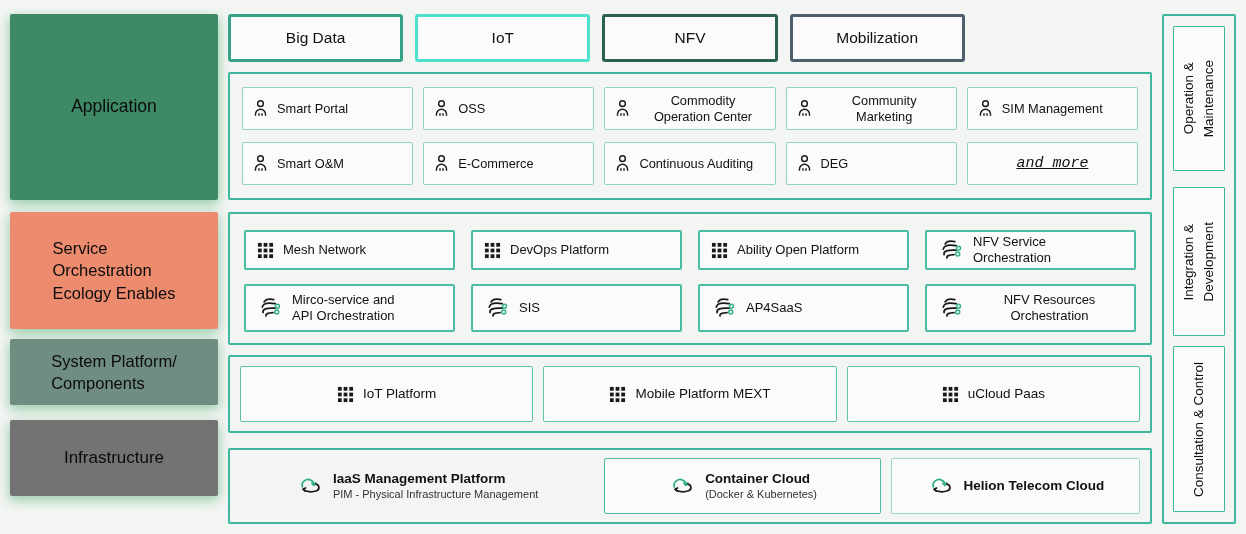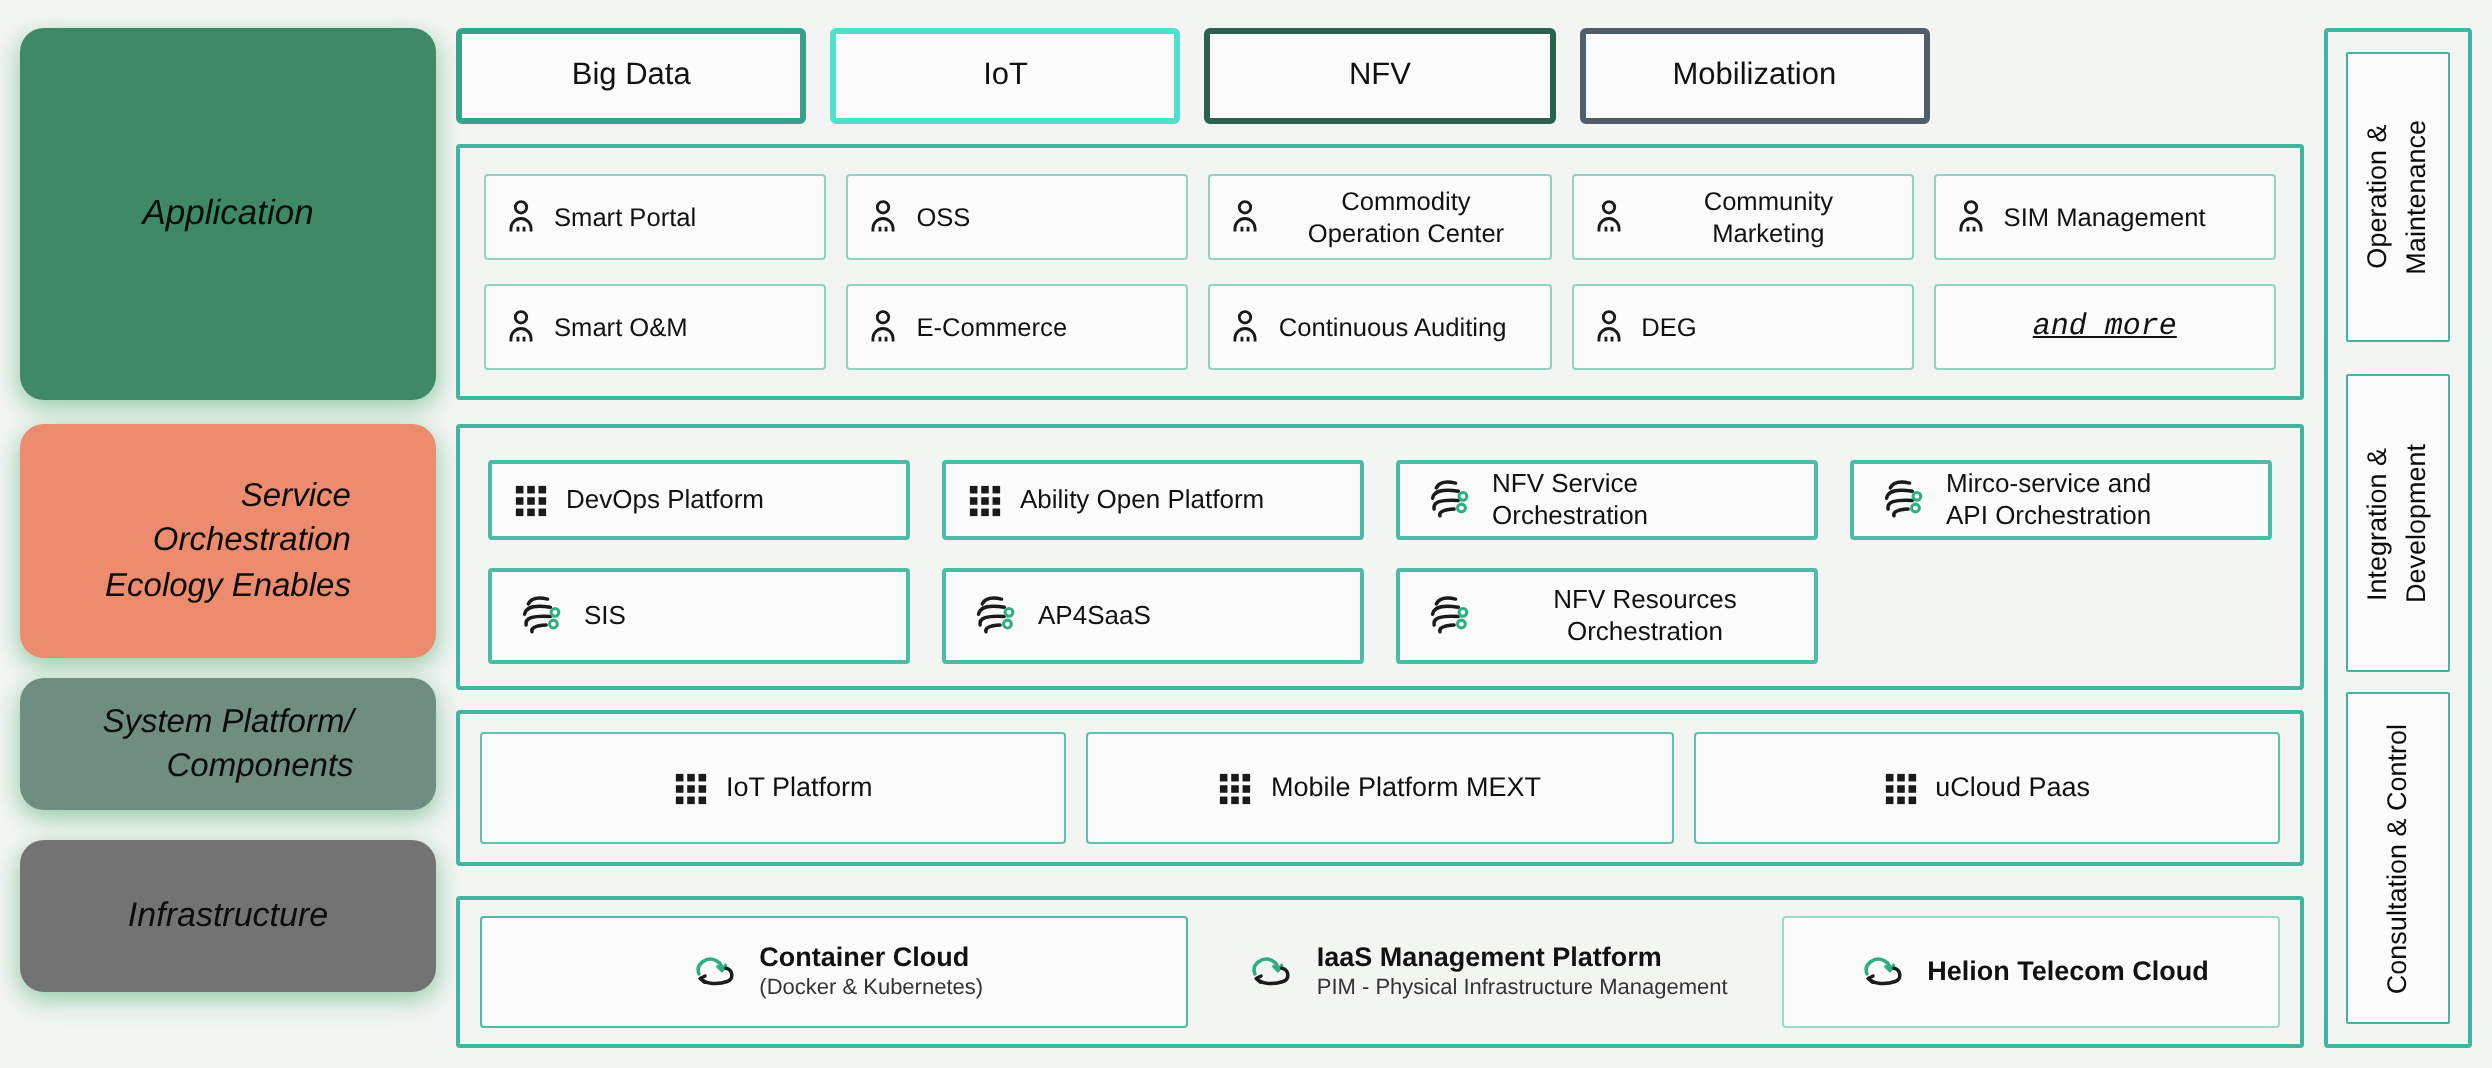--- a/index.html
+++ b/index.html
@@ -8,25 +8,24 @@
     position:relative; width:1246px; height:534px;
     background:#f3f5f3;
     font-family:"Liberation Sans", sans-serif;
     color:#111; overflow:hidden;
   }
   .layout { display:flex; padding:14px 10px 10px 10px; gap:10px; height:100%; }
 
   
   .left-col { width:208px; flex:none; display:flex; flex-direction:column; }
   .layer-block {
-    display:flex; align-items:center; justify-content:center; text-align:right;
+    display:flex; align-items:center; justify-content:center; text-align:left;
     font-size:16.5px; line-height:1.35; color:#0c0c0c; white-space:pre-line;
-    border-radius:12px;
+    border-radius:2px;
     box-shadow: 0 6px 12px rgba(120,190,145,.45), -4px 2px 8px rgba(140,200,160,.28), 4px 2px 8px rgba(140,200,160,.28);
-    font-style: italic;
   }
   .lb-app { height:186px; margin-bottom:12px; font-size:17.5px; }
   .lb-soe { height:117px; margin-bottom:10px; }
   .lb-sys { height:66px;  margin-bottom:15px; }
   .lb-inf { height:76px; font-size:17px; }
 
   
   .main-col { flex:1; display:flex; flex-direction:column; min-width:0; }
   .cat-row { display:grid; grid-template-columns:repeat(5,1fr); gap:12px; height:48px; margin-bottom:10px; }
   .cat-box {
@@ -212,20 +211,26 @@
         <div class="item-box more-box">
           <span class="more-label">and more</span>
         </div>
       </div>
 
       <div class="container-box soe-container">
         <div class="item-box">
           <svg class="icon i-grid">
               <use href="#i-grid"></use>
             </svg>
+          <span class="item-label">Mesh Network</span>
+        </div>
+        <div class="item-box">
+          <svg class="icon i-grid">
+              <use href="#i-grid"></use>
+            </svg>
           <span class="item-label">DevOps Platform</span>
         </div>
         <div class="item-box">
           <svg class="icon i-grid">
               <use href="#i-grid"></use>
             </svg>
           <span class="item-label">Ability Open Platform</span>
         </div>
         <div class="item-box">
           <svg class="icon i-mesh">
@@ -277,36 +282,36 @@
         </div>
         <div class="item-box">
           <svg class="icon i-grid">
               <use href="#i-grid"></use>
             </svg>
           <span class="item-label">uCloud Paas</span>
         </div>
       </div>
 
       <div class="container-box inf-container">
+        <div class="item-box no-border">
+          <svg class="icon i-cloud">
+              <use href="#i-cloud"></use>
+            </svg>
+          <span class="inf-text">
+            <span class="inf-title">IaaS Management Platform</span>
+            <span class="inf-sub">PIM - Physical Infrastructure Management</span>
+          </span>
+        </div>
         <div class="item-box">
           <svg class="icon i-cloud">
               <use href="#i-cloud"></use>
             </svg>
           <span class="inf-text">
             <span class="inf-title">Container Cloud</span>
             <span class="inf-sub">(Docker &amp; Kubernetes)</span>
-          </span>
-        </div>
-        <div class="item-box no-border">
-          <svg class="icon i-cloud">
-              <use href="#i-cloud"></use>
-            </svg>
-          <span class="inf-text">
-            <span class="inf-title">IaaS Management Platform</span>
-            <span class="inf-sub">PIM - Physical Infrastructure Management</span>
           </span>
         </div>
         <div class="item-box light-border">
           <svg class="icon i-cloud">
               <use href="#i-cloud"></use>
             </svg>
           <span class="inf-text">
             <span class="inf-title">Helion Telecom Cloud</span>
           </span>
         </div>

